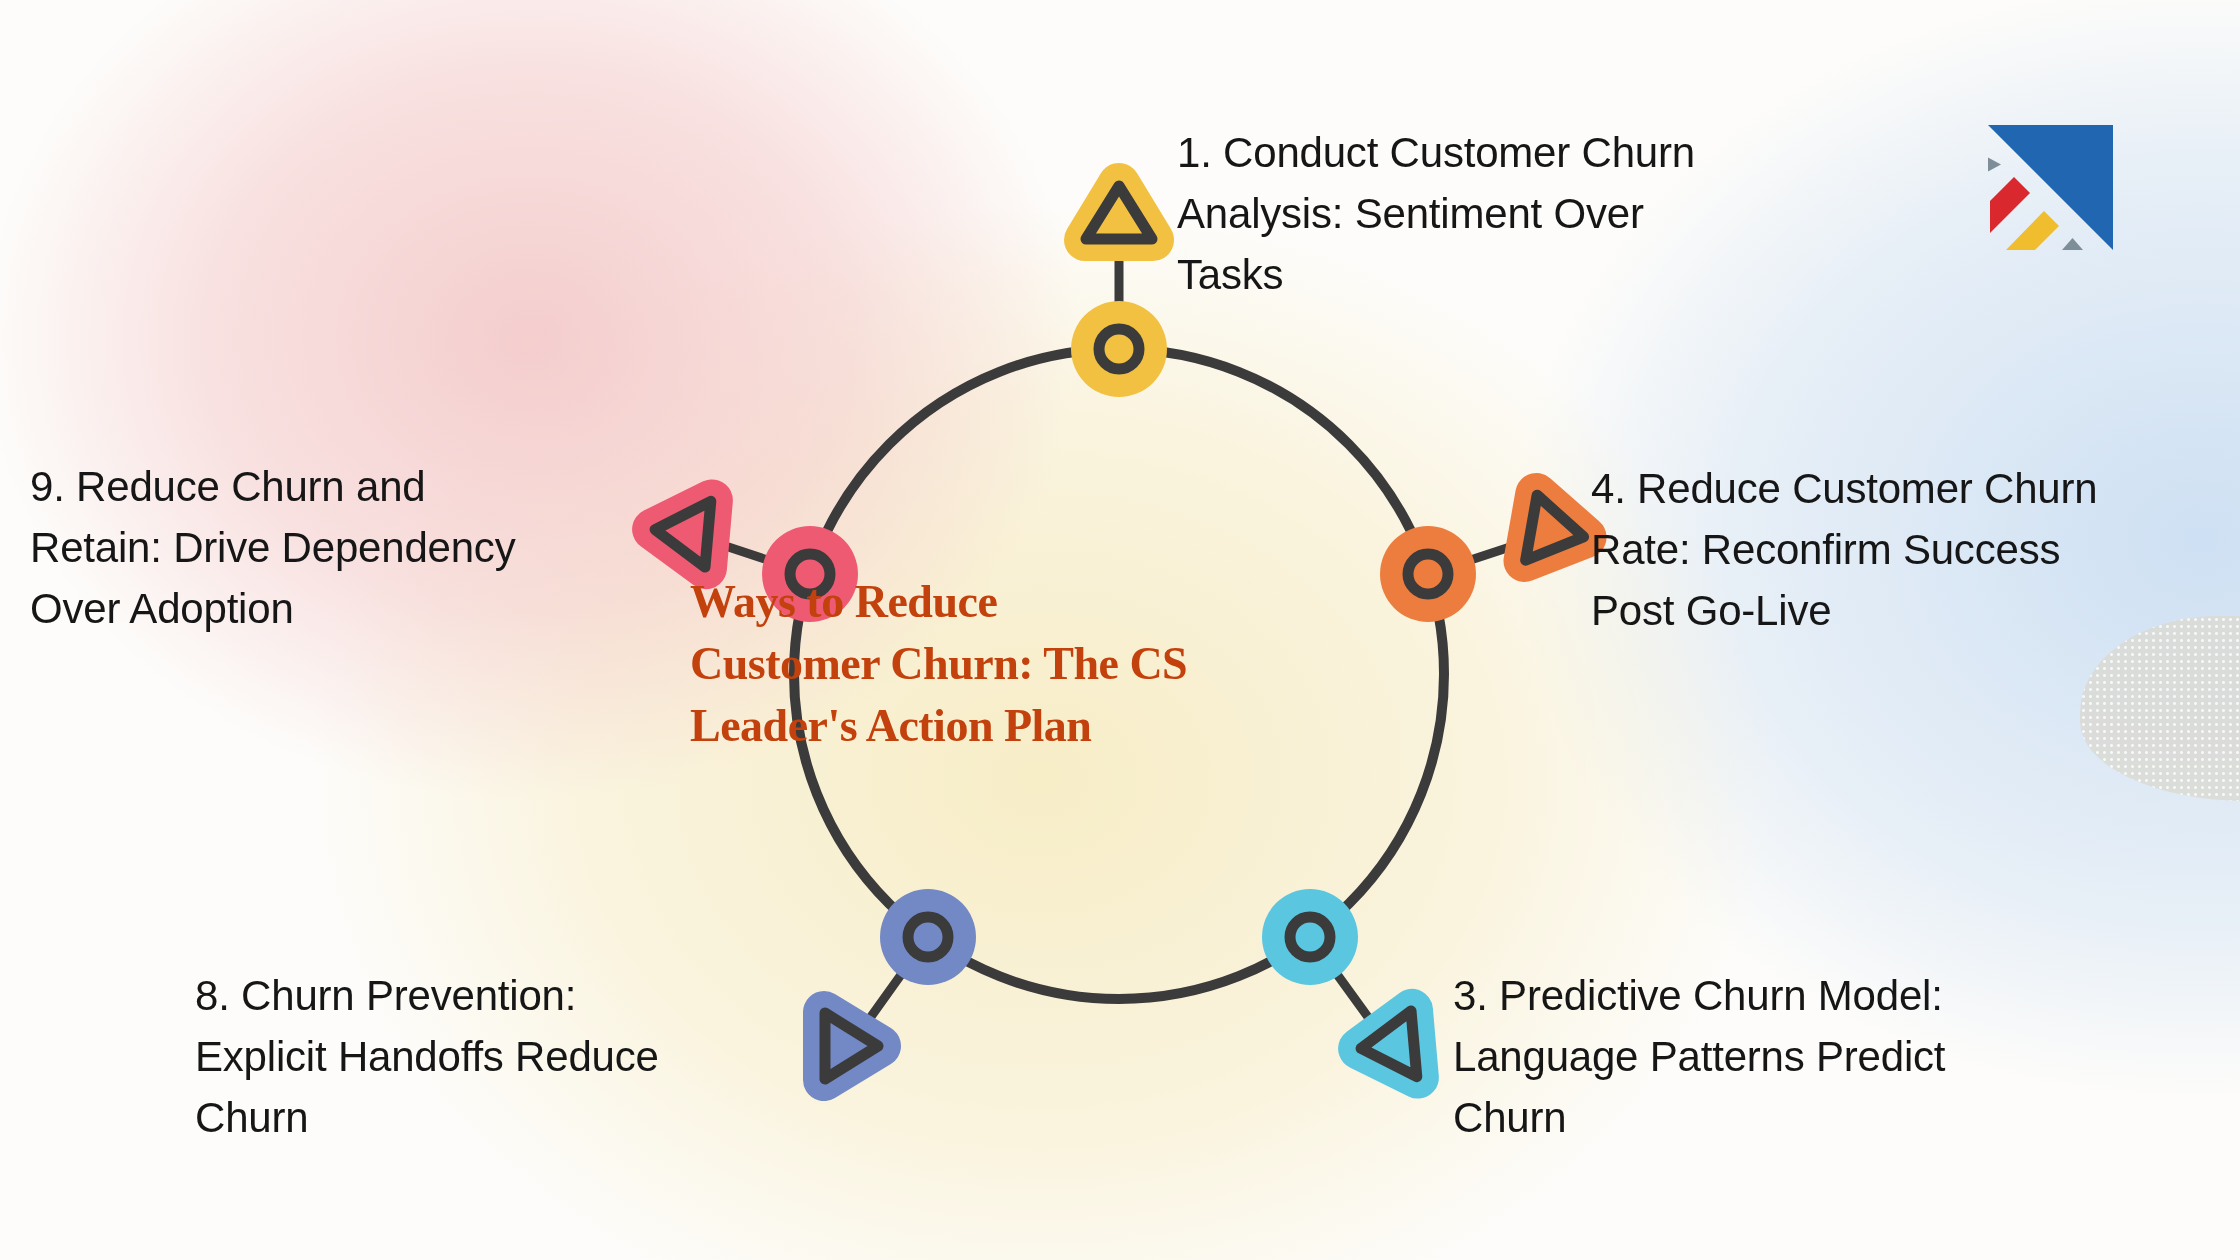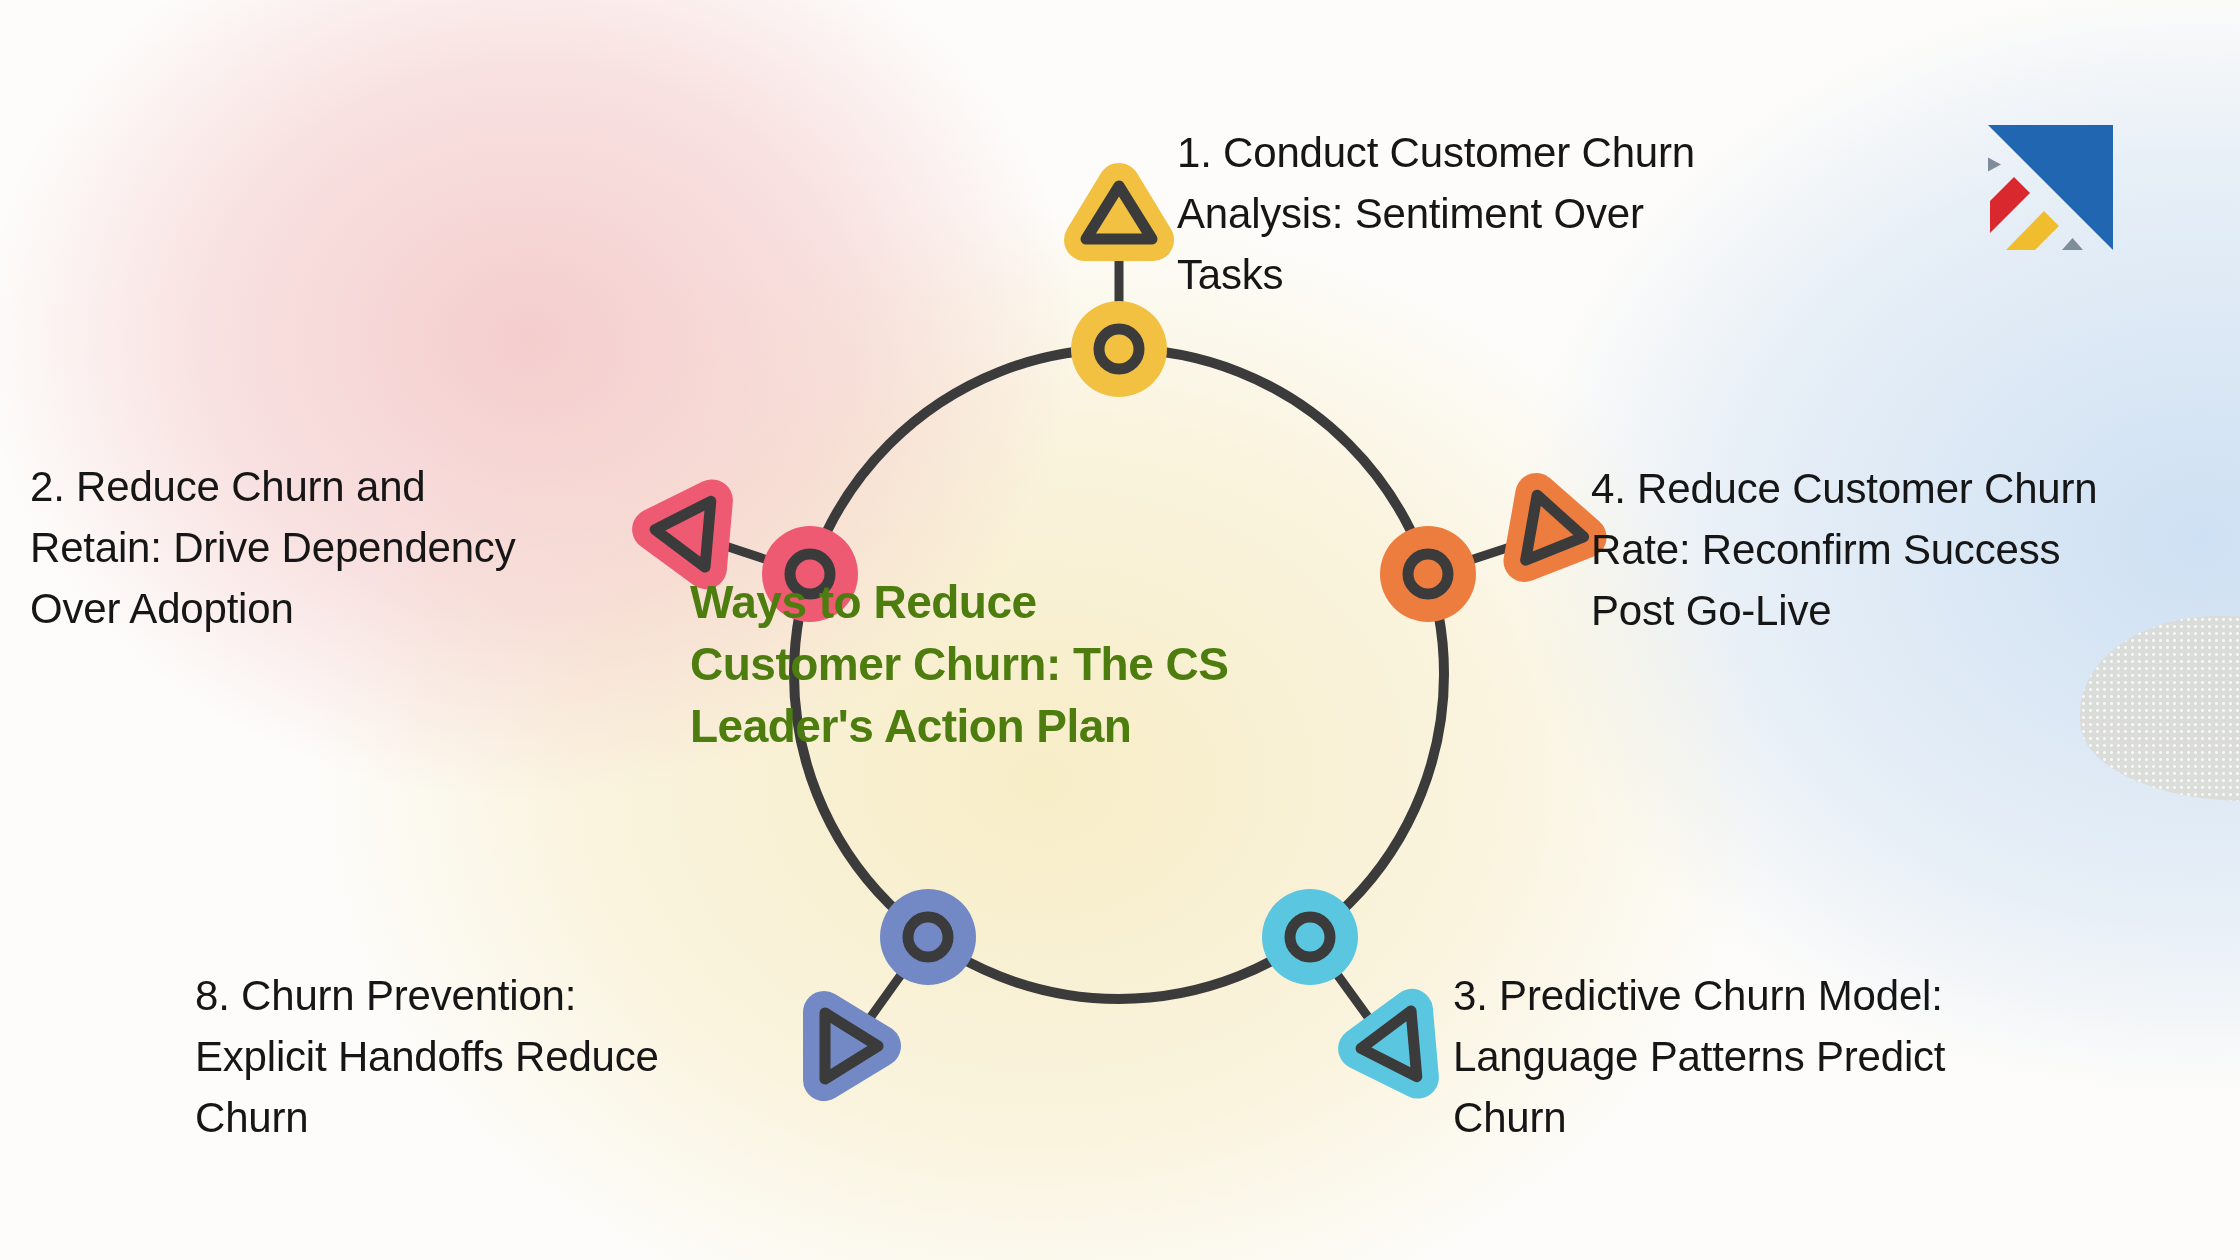--- a/index.html
+++ b/index.html
@@ -54,21 +54,22 @@
     line-height: 61px;
     letter-spacing: -0.2px;
     white-space: pre-line;
   }
   .label.title {
     width: 700px;
     font-weight: bold;
     font-size: 46px;
     line-height: 62px;
     letter-spacing: -0.5px;
-    color: #4d7c0f;
+    color: #c2410c;
+    font-family: Liberation Serif, serif;
   }
   .logo {
     position: absolute;
     left: 1988px;
     top: 125px;
     width: 125px;
     height: 125px;
   }
 </style>
 </head>
@@ -145,21 +146,21 @@
 Tasks</div>
   <div class="label" style="left:1901px; top:549px;">4. Reduce Customer Churn
 Rate: Reconfirm Success
 Post Go-Live</div>
   <div class="label" style="left:1763px; top:1056px;">3. Predictive Churn Model:
 Language Patterns Predict
 Churn</div>
   <div class="label" style="left:505px; top:1056px;">8. Churn Prevention:
 Explicit Handoffs Reduce
 Churn</div>
-  <div class="label" style="left:340px; top:547px;">2. Reduce Churn and
+  <div class="label" style="left:340px; top:547px;">9. Reduce Churn and
 Retain: Drive Dependency
 Over Adoption</div>
 
   <svg class="logo" viewBox="0 0 125 125">
     <polygon points="0,0 125,0 125,125" fill="#2166B1"></polygon>
     <polygon points="0,32.5 13,39.5 0,46.5" fill="#7E8E99"></polygon>
     <polygon points="2,76 26,52 42,68 2,108" fill="#D9292E"></polygon>
     <polygon points="18,125 56,86 71,101 47,125" fill="#EFBD2D"></polygon>
     <polygon points="74,125 95,125 84.5,113" fill="#7E8E99"></polygon>
   </svg>

